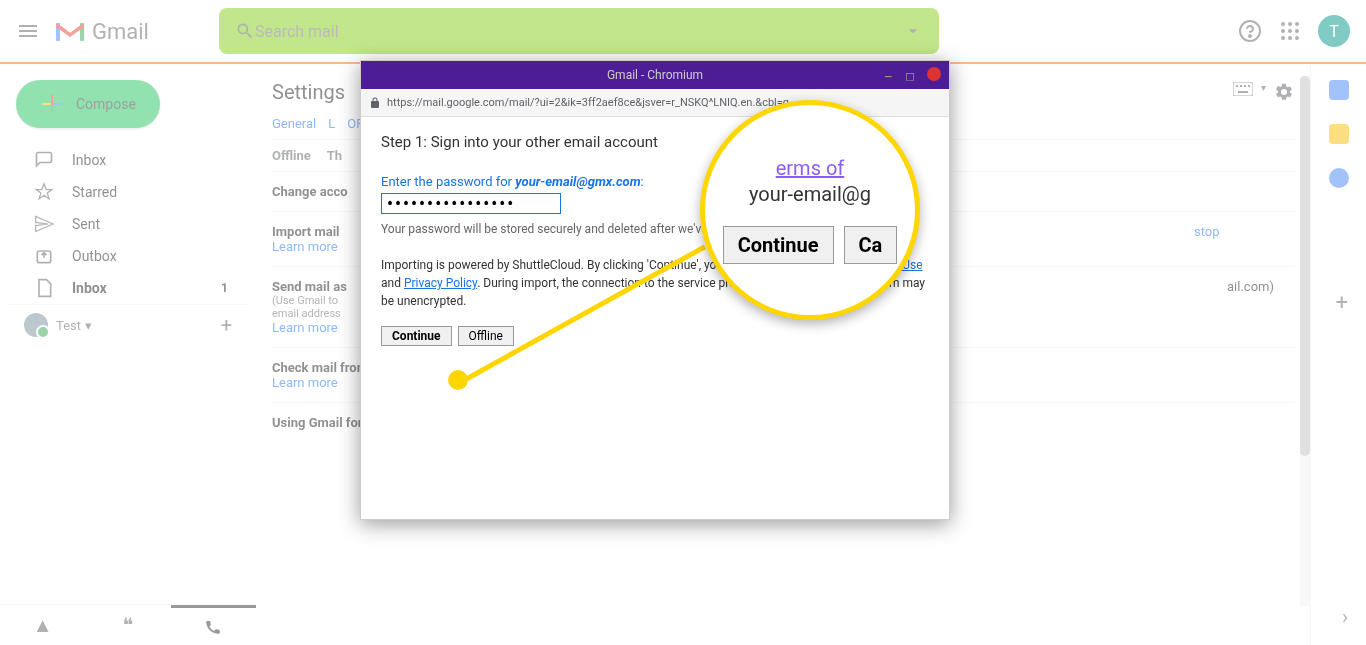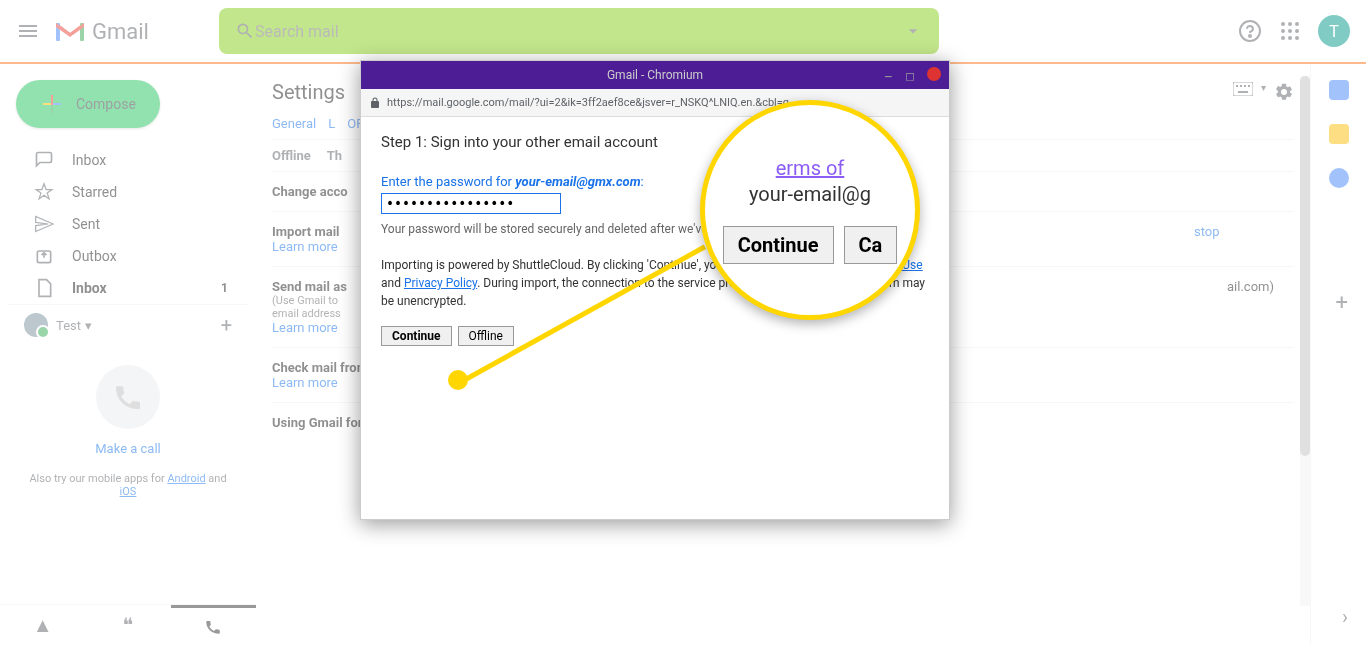--- a/index.html
+++ b/index.html
@@ -166,31 +166,20 @@
           <span>Inbox</span>
           <span class="nav-count">1</span>
         </div>
       </div>
     <div class="account-row">
       <div class="account-avatar"></div>
       <span>Test</span>
       <span style="margin-left:4px">▾</span>
       <span style="margin-left:auto;font-size:20px;color:#5f6368">+</span>
     </div>
-    <div class="call-area">
-      <div class="call-circle">
-        <svg width="32" height="32" viewBox="0 0 24 24" fill="#bdbdbd">
-            <path d="M6.62 10.79a15.053 15.053 0 006.59 6.59l2.2-2.2a1 1 0 011.05-.24c1.12.37 2.33.57 3.54.57a1 1 0 011 1V20a1 1 0 01-1 1C10.07 21 3 13.93 3 5a1 1 0 011-1h3.5a1 1 0 011 1c0 1.21.2 2.42.57 3.54a1 1 0 01-.24 1.05l-2.21 2.2z"></path>
-          </svg>
-      </div>
-      <div class="make-call">Make a call</div>
-      <div class="mobile-apps">
-        <span>Also try our mobile apps for </span><a>Android</a><span> and </span><a>iOS</a>
-      </div>
-    </div>
     <div class="sidebar-bottom">
       <div class="sb-tab">▲</div>
       <div class="sb-tab">❝</div>
       <div class="sb-tab" style="border-top:3px solid #333">
         <svg width="18" height="18" viewBox="0 0 24 24" fill="#333">
             <path d="M6.62 10.79a15.053 15.053 0 006.59 6.59l2.2-2.2a1 1 0 011.05-.24c1.12.37 2.33.57 3.54.57a1 1 0 011 1V20a1 1 0 01-1 1C10.07 21 3 13.93 3 5a1 1 0 011-1h3.5a1 1 0 011 1c0 1.21.2 2.42.57 3.54a1 1 0 01-.24 1.05l-2.21 2.2z"></path>
           </svg>
       </div>
     </div>
   </div>

